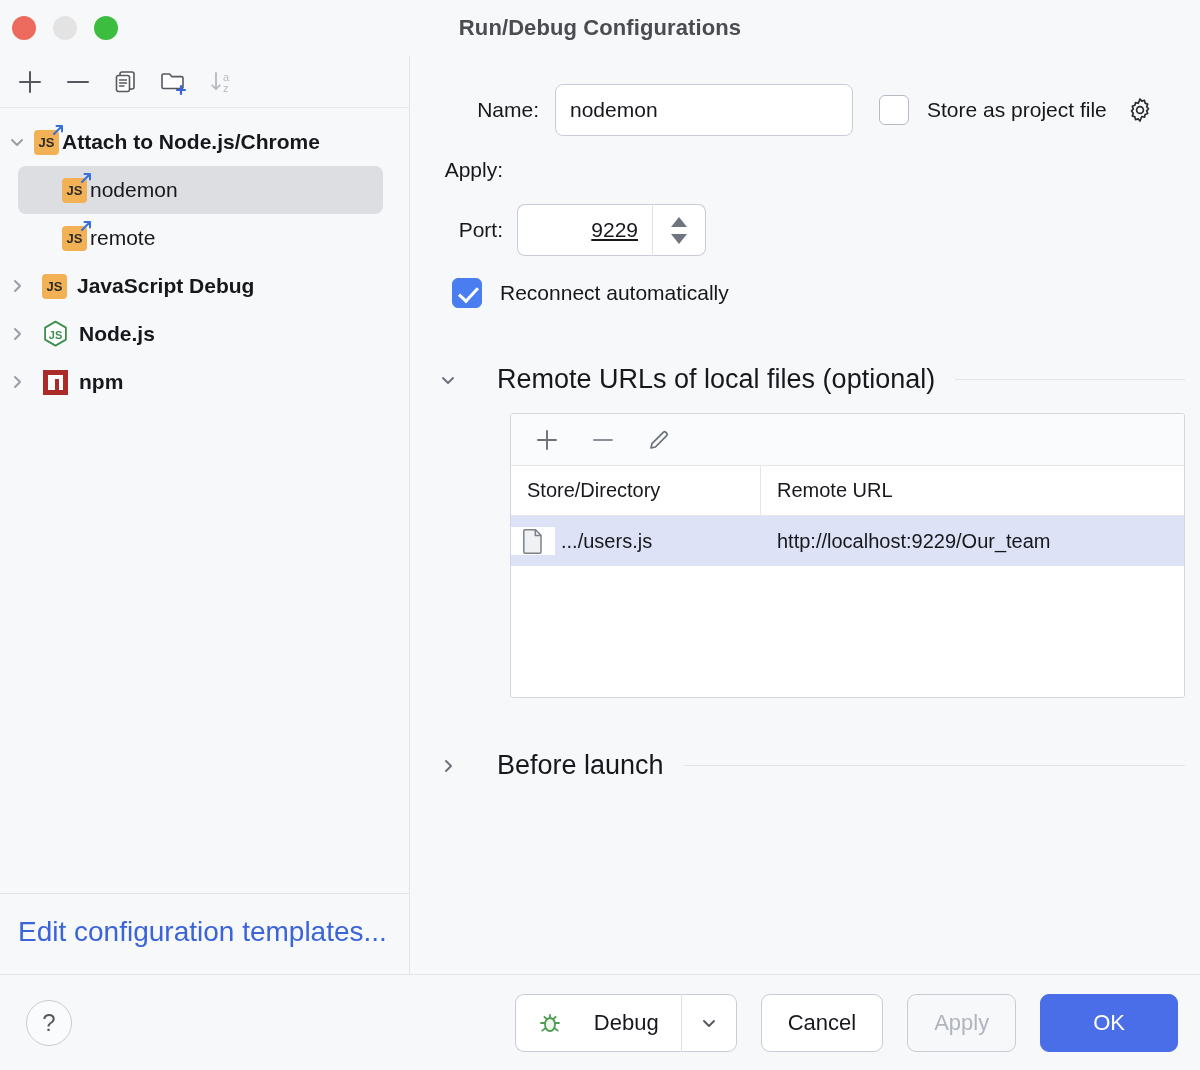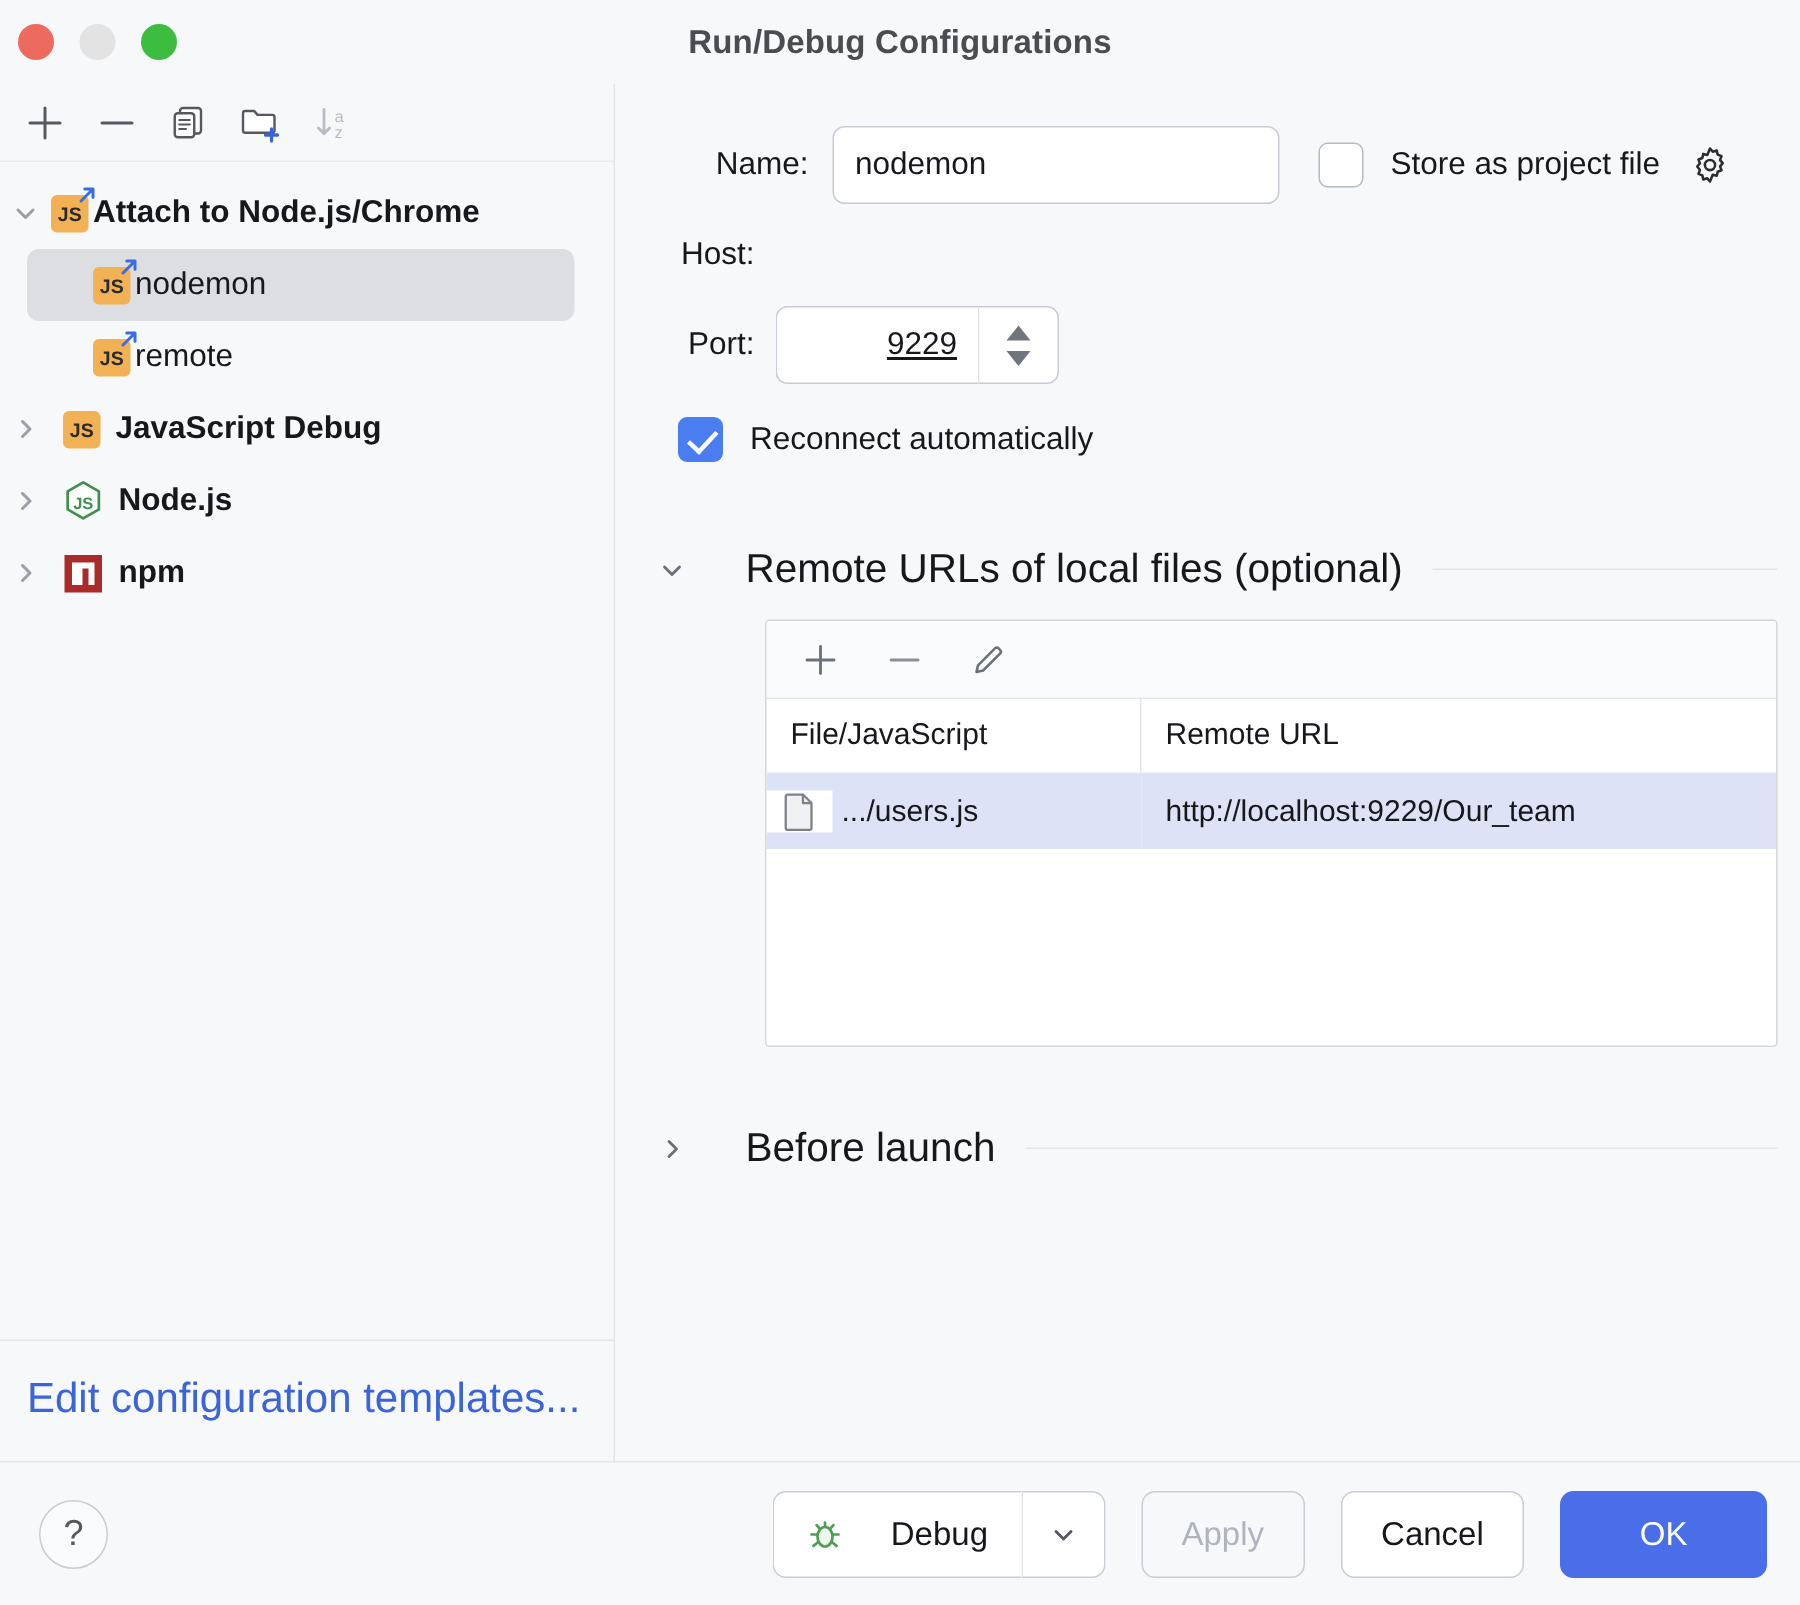--- a/index.html
+++ b/index.html
@@ -395,21 +395,21 @@
             <span style="display:flex;align-items:center">
               <svg width="30" height="30" viewBox="0 0 30 30">
                 <path d="M15 4l1.8 2.1 2.7-.7.6 2.7 2.6 1-1 2.6 1.8 2.1-1.8 2.1 1 2.6-2.6 1-.6 2.7-2.7-.7L15 26l-1.8-2.1-2.7.7-.6-2.7-2.6-1 1-2.6L6.5 16l1.8-2.1-1-2.6 2.6-1 .6-2.7 2.7.7z" fill="none" stroke="#2b2d31" stroke-width="1.7" stroke-linejoin="round"></path>
                 <circle cx="15" cy="15" r="3.4" fill="none" stroke="#2b2d31" stroke-width="1.7"></circle>
               </svg>
             </span>
           </span>
         </div>
 
         <div class="row" id="host-row">
-          <span class="lbl">Host:</span>
+          <span class="lbl">Apply:</span>
         </div>
 
         <div class="row" id="port-row">
           <span class="lbl">Port:</span>
           <span class="spinner">
             <input class="field" id="port-field" type="text" value="9229" style="">
             <span class="spin-btns">
               <span class="tri up"></span>
               <span class="tri down"></span>
             </span>
@@ -447,21 +447,21 @@
                   </svg>
               </span>
               <span class="tbl-btn">
                 <svg width="28" height="28" viewBox="0 0 28 28">
                   <path d="M6 22l1-4.4L18.3 6.3a1.8 1.8 0 012.5 0l.9.9a1.8 1.8 0 010 2.5L10.4 21 6 22z" fill="none" stroke="#6b7079" stroke-width="1.7" stroke-linejoin="round"></path>
                 </svg>
               </span>
             </div>
 
             <div class="thead">
-              <div class="th c1">File/JavaScript</div>
+              <div class="th c1">Store/Directory</div>
               <div class="th c2">Remote URL</div>
             </div>
 
             <div class="trow sel">
               <div class="cell c1">
                 <span class="rowicon">
                   <svg width="24" height="28" viewBox="0 0 24 28">
                     <path d="M4 2.8h10.5L20 8.3V25a1.2 1.2 0 01-1.2 1.2H4A1.2 1.2 0 012.8 25V4A1.2 1.2 0 014 2.8z" fill="#f0f1f3" stroke="#7c8088" stroke-width="1.5" stroke-linejoin="round"></path>
                     <path d="M14.3 2.8v5.6H20" fill="none" stroke="#7c8088" stroke-width="1.5" stroke-linejoin="round"></path>
                   </svg>
@@ -505,19 +505,19 @@
             </svg>
           </span>
           <span>Debug</span>
         </div>
         <div class="arrowpart">
           <svg width="20" height="20" viewBox="0 0 20 20">
               <path d="M5 8l5 5 5-5" stroke="#55585f" stroke-width="1.9" fill="none" stroke-linecap="round" stroke-linejoin="round"></path>
             </svg>
         </div>
       </div>
+      <div class="btn">Cancel</div>
       <div class="btn disabled">Apply</div>
-      <div class="btn">Cancel</div>
       <div class="btn primary">OK</div>
     </div>
   </div>
 
 </div>
 
 </body></html>

